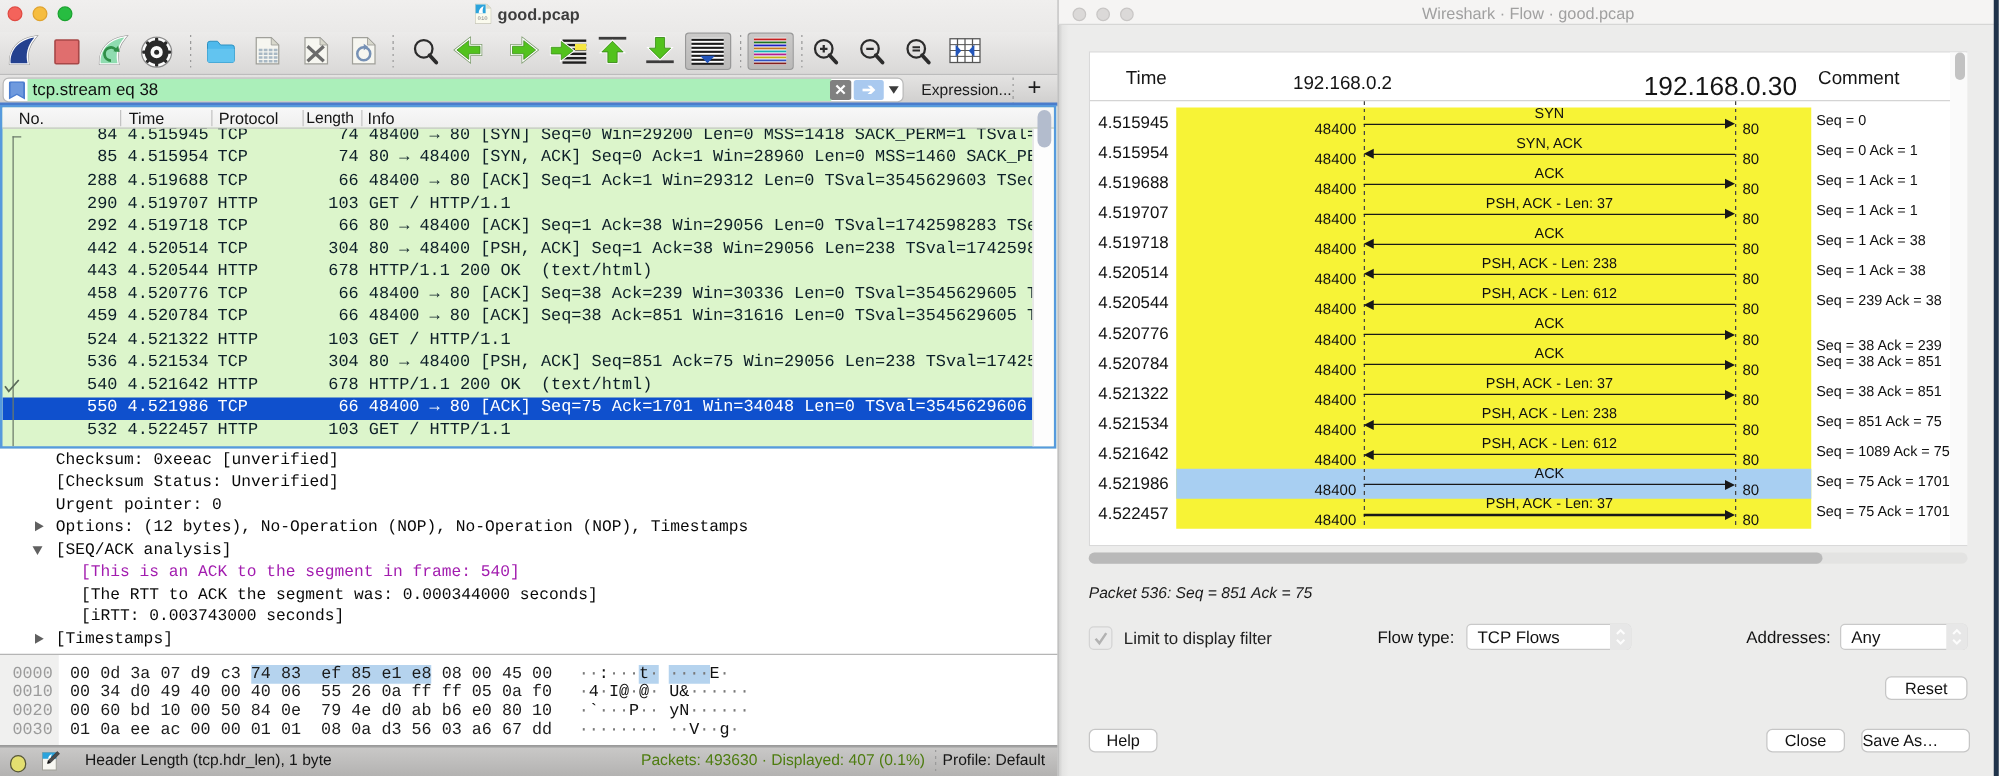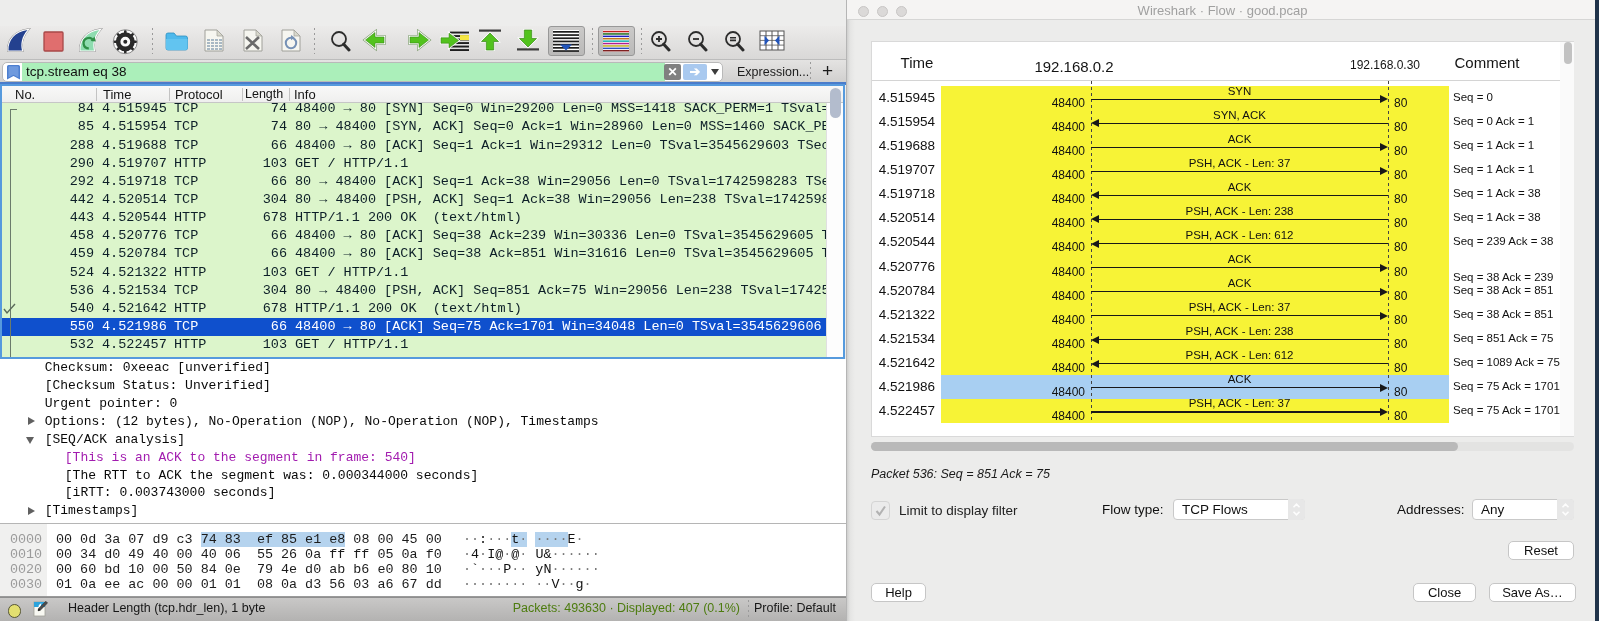--- a/index.html
+++ b/index.html
@@ -46,20 +46,33 @@
 .ho{left:10px;color:#9b9b9b}
 .hb{left:56px}
 .ha{left:463px;color:#787878}
 .hl{background:#b5d3ee}
 .bk{color:#111;font-weight:400;font-style:normal}
 
 #sbar{position:absolute;left:0;top:597px;width:846px;height:24px;background:linear-gradient(#c9c8c7,#b3b2b1);border-top:1px solid #8e8e8e;font-size:12.5px;color:#181818}
 </style></head>
 <body>
 <div id="lw">
+<div id="tbar">
+<div class="tl" style="left:6px;background:#f4635b;border:0.5px solid #e04a42"></div>
+<div class="tl" style="left:26px;background:#f6bd3f;border:0.5px solid #e0a32e"></div>
+<div class="tl" style="left:46px;background:#27bd41;border:0.5px solid #1aa32f"></div>
+<svg class="abs" style="left:380px;top:3px" width="13" height="16" viewBox="0 0 13 16">
+        <path d="M0 0 h9 l4 4 v12 h-13 z" fill="#fbfbee" stroke="#b8b8a8" stroke-width="0.8"></path>
+        <path d="M0.5 0.5 h8 v7 h-8 z" fill="#2ba3dc"></path>
+        <path d="M3 7.5 C3 4.5 5 2.5 7 2 C6 4 6 5.5 6.3 7.5 Z" fill="#fff"></path>
+        <path d="M9 0 l4 4 h-4 z" fill="#ddddcc"></path>
+        <text x="2" y="13.2" font-size="4.5" fill="#888" font-family="Liberation Mono">010</text>
+      </svg>
+<div id="ttl">good.pcap</div>
+</div>
 <div id="toolbar"></div>
 <svg class="abs" style="left:5px;top:28px" width="26" height="25" viewBox="0 0 26 25">
       <path d="M2.5 21.5 C2 11 9 3 21.5 1 C15.5 8 14.5 15 16 21.5 Z" transform="translate(1 1)" fill="none" stroke="#909090" stroke-width="2.8"></path>
       <path d="M2.5 21.5 C2 11 9 3 21.5 1 C15.5 8 14.5 15 16 21.5 Z" transform="translate(1 1)" fill="none" stroke="#fdfdfd" stroke-width="2"></path>
       <path d="M2.5 21.5 C2 11 9 3 21.5 1 C15.5 8 14.5 15 16 21.5 Z" transform="translate(1 1)" fill="#24418f"></path>
     </svg>
 <svg class="abs" style="left:43px;top:31px" width="21" height="21" viewBox="0 0 21 21">
       <rect x="1" y="1" width="19" height="19" fill="#e06e6e" stroke="#a84848" stroke-width="1.3" rx="1"></rect>
     </svg>
 <svg class="abs" style="left:77px;top:28px" width="26" height="25" viewBox="0 0 26 25">
@@ -302,21 +315,21 @@
 <div id="rw"></div>
 <div class="abs" style="left:846px;top:0;width:753px;height:621px;background:linear-gradient(90deg,#cfcfce 0,#e4e4e3 3px,#ececeb 8px);border-left:1px solid #b5b5b5"></div>
 <div class="abs" style="left:847px;top:0;width:752px;height:20px;background:#f5f4f3;border-bottom:1px solid #d6d6d5"></div>
 <div class="abs" style="left:857.5px;top:5.5px;width:11px;height:11px;border-radius:50%;background:#dbd9d8;border:1px solid #c8c6c5"></div>
 <div class="abs" style="left:876.5px;top:5.5px;width:11px;height:11px;border-radius:50%;background:#dbd9d8;border:1px solid #c8c6c5"></div>
 <div class="abs" style="left:895.5px;top:5.5px;width:11px;height:11px;border-radius:50%;background:#dbd9d8;border:1px solid #c8c6c5"></div>
 <div class="abs" style="left:1130px;top:3px;width:185px;text-align:center;font-size:13px;color:#a0a0a0">Wireshark · Flow · good.pcap</div>
 <div class="abs" style="left:871px;top:41px;width:703px;height:396px;background:#fff;border:1px solid #d9d9d9"></div>
 <div class="abs" style="left:872px;top:54px;width:90px;text-align:center;font-size:15px;color:#141414">Time</div>
 <div class="abs" style="left:1004px;top:58px;width:140px;text-align:center;font-size:15px;color:#141414">192.168.0.2</div>
-<div class="abs" style="left:1315px;top:58px;width:140px;text-align:center;font-size:12px;color:#141414">192.168.0.30</div>
+<div class="abs" style="left:1315px;top:58px;width:140px;font-size:21px;color:#141414">192.168.0.30</div>
 <div class="abs" style="left:1442px;top:54px;width:90px;text-align:center;font-size:15px;color:#141414">Comment</div>
 <div class="abs" style="left:872px;top:80px;width:701px;height:1px;background:#d4d4d4"></div>
 <div class="abs" style="left:941px;top:86px;width:508px;height:337px;background:#f7f336"></div>
 <div class="abs" style="left:941px;top:374.8px;width:508px;height:24.1px;background:#a8cff2"></div>
 <div class="abs" style="left:1091px;top:81px;width:1px;height:342px;background:repeating-linear-gradient(#444 0 3px,transparent 3px 6px)"></div>
 <div class="abs" style="left:1388px;top:81px;width:1px;height:342px;background:repeating-linear-gradient(#444 0 3px,transparent 3px 6px)"></div>
 <div class="abs" style="right:664px;top:90.0px;font-size:13.5px;color:#111">4.515945</div>
 <div class="abs" style="left:1453px;top:91.0px;font-size:11.5px;color:#111">Seq = 0</div>
 <div class="abs" style="right:514px;top:96.0px;font-size:12px;color:#111">48400</div>
 <div class="abs" style="left:1394px;top:96.0px;font-size:12px;color:#111">80</div>
@@ -434,14 +447,14 @@
 <div class="abs" style="left:1397px;top:502px;font-size:13.5px;color:#111">Addresses:</div>
 <div class="abs" style="left:1472px;top:499px;width:102px;height:21px;background:#fff;border:1px solid #c9c9c9;border-radius:4px"></div>
 <div class="abs" style="left:1481px;top:502px;font-size:13.5px;color:#111">Any</div>
 <div class="abs" style="left:1557px;top:499px;width:17px;height:21px;background:#e7e7e7;border-radius:0 4px 4px 0"></div>
 <svg class="abs" style="left:1559px;top:502px" width="13" height="15" viewBox="0 0 13 15">
     <path d="M3.5 5.2 l3 -3 3 3 M3.5 9.8 l3 3 3 -3" stroke="#fdfdfd" stroke-width="1.6" fill="none"></path>
   </svg>
 <div class="abs" style="left:1508px;top:541px;width:66px;height:19px;background:#fff;border:1px solid #c6c6c6;border-radius:5px;text-align:center;font-size:13px;line-height:18px;color:#111">Reset</div>
 <div class="abs" style="left:871px;top:583px;width:55px;height:19px;background:#fff;border:1px solid #c6c6c6;border-radius:5px;text-align:center;font-size:13px;line-height:18px;color:#111">Help</div>
 <div class="abs" style="left:1413px;top:583px;width:63px;height:19px;background:#fff;border:1px solid #c6c6c6;border-radius:5px;text-align:center;font-size:13px;line-height:18px;color:#111">Close</div>
-<div class="abs" style="left:1489px;top:583px;width:87px;height:19px;background:#fff;border:1px solid #c6c6c6;border-radius:5px;text-align:center;font-size:13px;line-height:18px;color:#111">Save As…</div>
+<div class="abs" style="left:1489px;top:583px;width:87px;height:19px;background:#fff;border:1px solid #c6c6c6;border-radius:5px;text-align:left;font-size:13px;line-height:18px;color:#111">Save As…</div>
 <div class="abs" style="left:1595px;top:0;width:4px;height:621px;background:#20334a"></div>
 
 </body></html>

